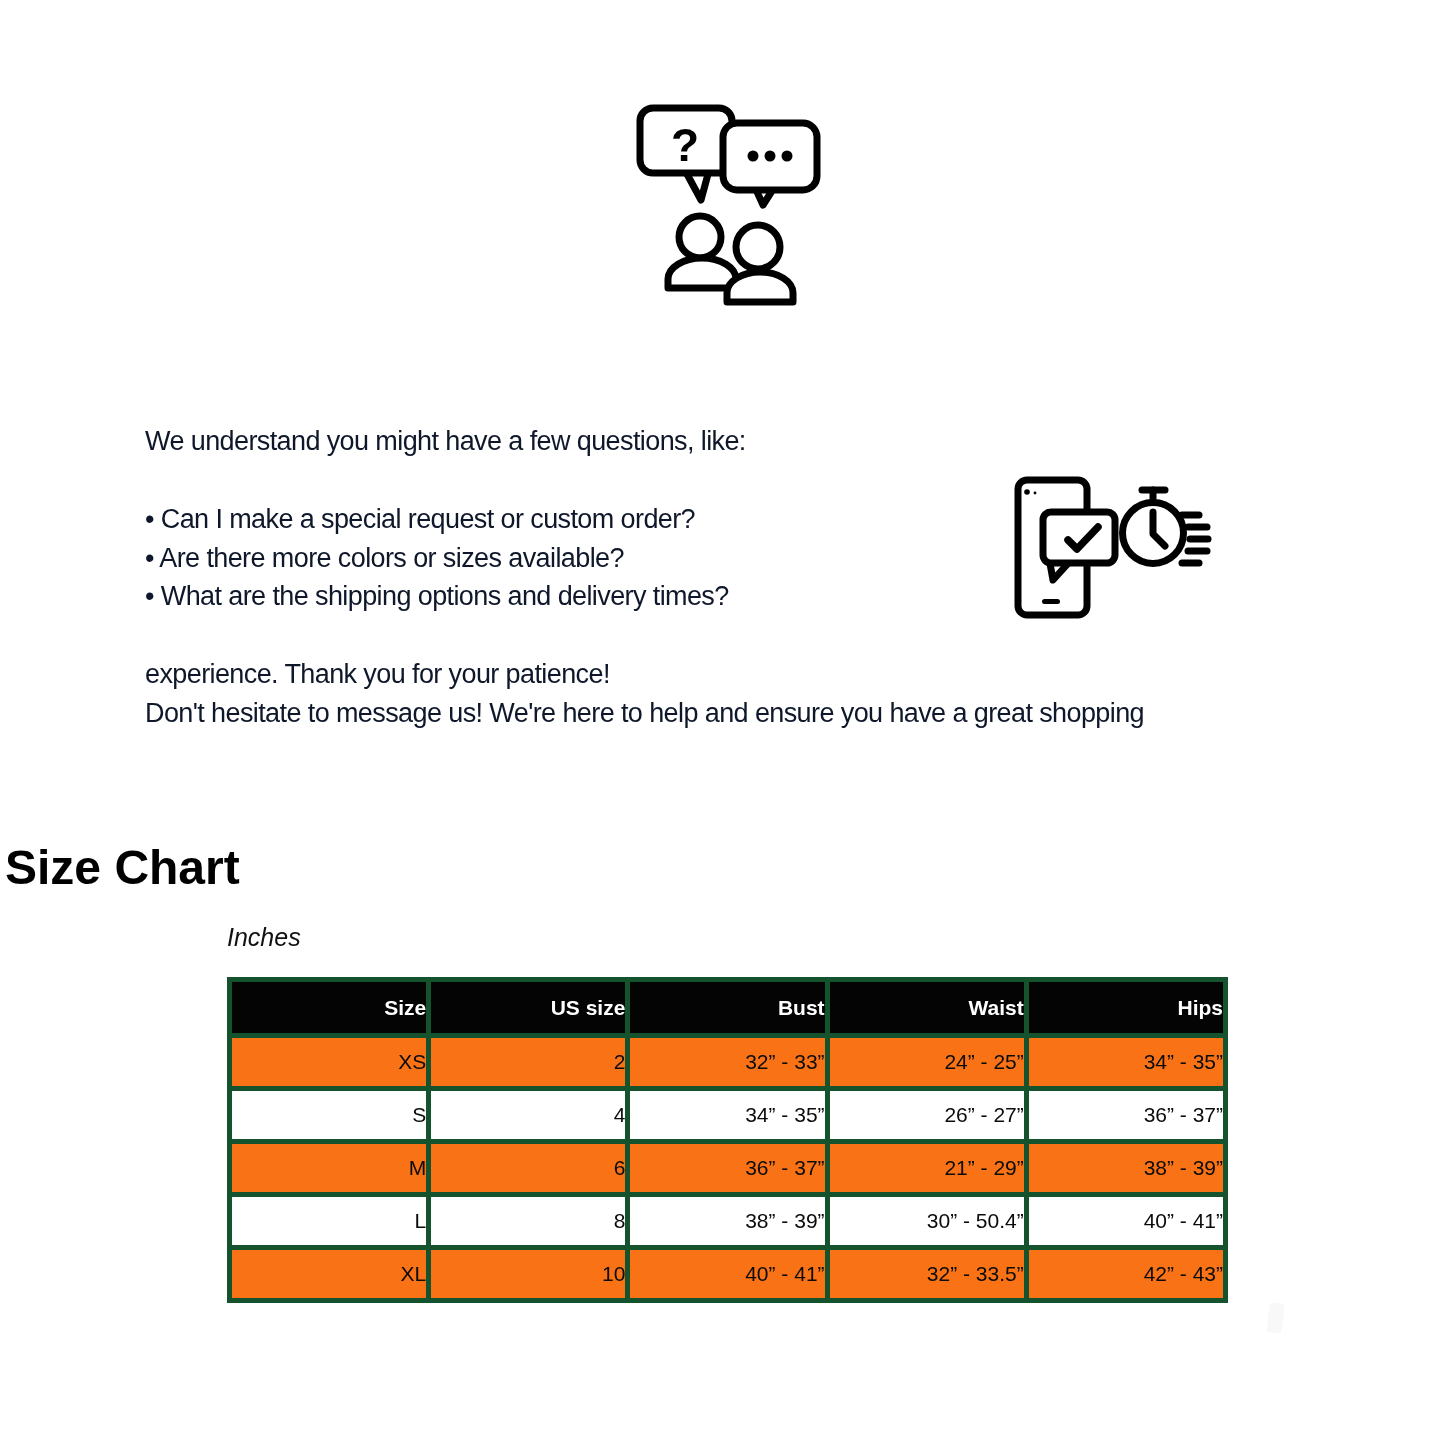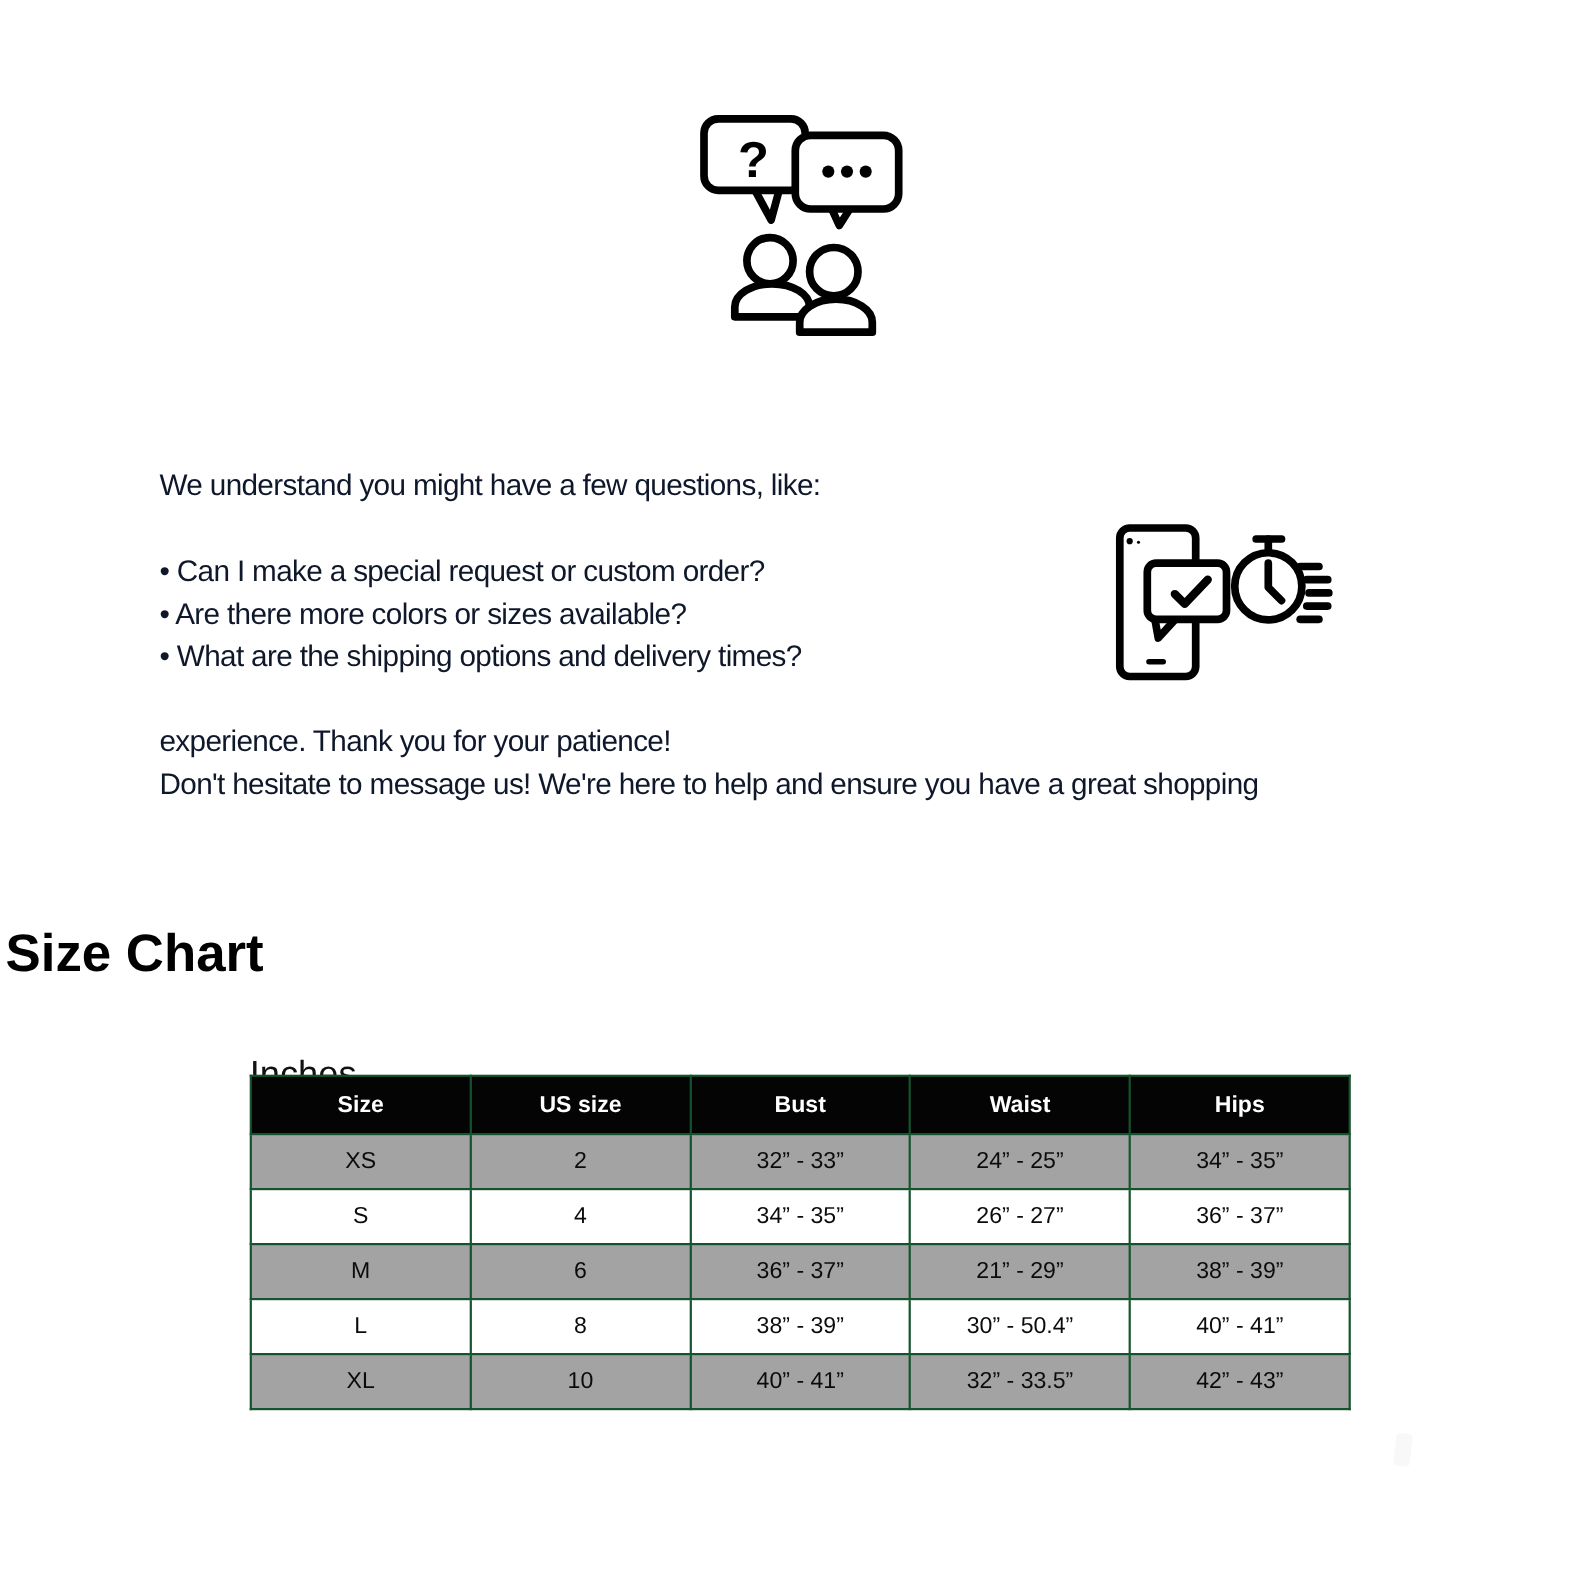--- a/index.html
+++ b/index.html
@@ -17,28 +17,28 @@
   .bodytext{font-size:27px;line-height:38.6px;letter-spacing:-0.6px;color:#0f172a;white-space:nowrap;}
   .intro{left:145px;top:422px;}
   .bullets{left:145px;top:500px;}
   .message{left:145px;top:655px;}
   
   .support-icon{left:1012px;top:474px;width:200px;height:148px;}
   
   .chart-title{left:0;right:0;top:840px;text-align:left;font-size:48px;line-height:56px;
     font-weight:bold;color:#000;}
   .chart-title span{display:inline-block;transform:translateX(5px);}
-  .units{left:227px;top:961px;font-size:33px;line-height:30px;color:#111;}
+  .units{left:227px;top:922px;font-size:25px;line-height:30px;color:#111;font-style:italic;}
   .size-table{left:227px;top:977px;width:1001px;border-collapse:collapse;table-layout:fixed;}
   .size-table th,.size-table td{
-    border:2px solid #14532d;text-align:center;vertical-align:middle;
+    border:5px solid #14532d;text-align:right;vertical-align:middle;
     font-size:21px;padding:0;}
   .size-table thead th{background:#040404;color:#ffffff;font-weight:bold;height:51px;}
   .size-table tbody td{color:#0b0b0b;height:48px;background:#ffffff;}
-  .size-table tbody tr.alt td{background:#a3a3a3;}
+  .size-table tbody tr.alt td{background:#f97316;}
   
   .artifact{left:1268px;top:1303px;width:15px;height:30px;background:#f5f5f5;opacity:.65;
     border-radius:4px;transform:rotate(7deg);}
   svg .st{fill:#ffffff;stroke:#000000;stroke-width:7;stroke-linejoin:round;}
   svg .ln{fill:none;stroke:#000000;stroke-width:7;stroke-linecap:round;stroke-linejoin:round;}
 </style>
 </head>
 <body>
 
 <div class="canvas">

